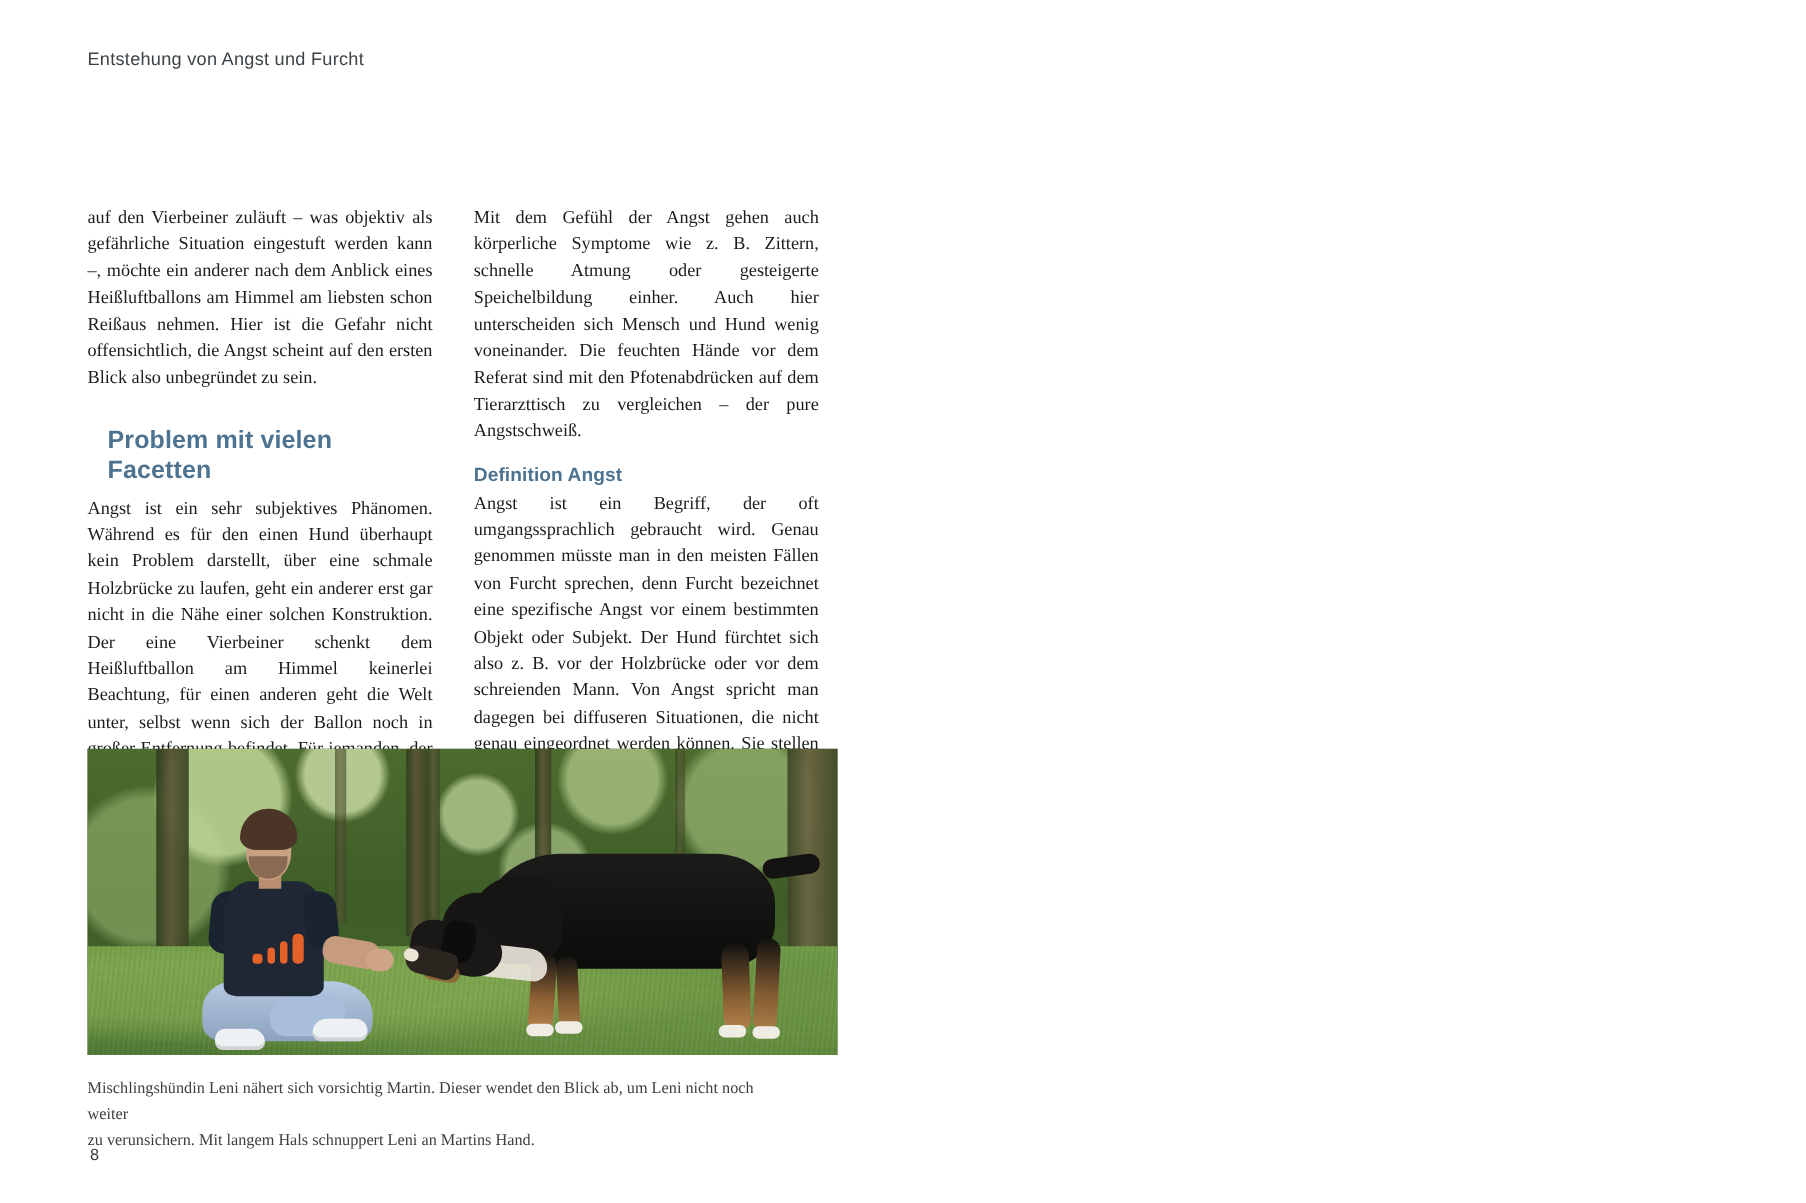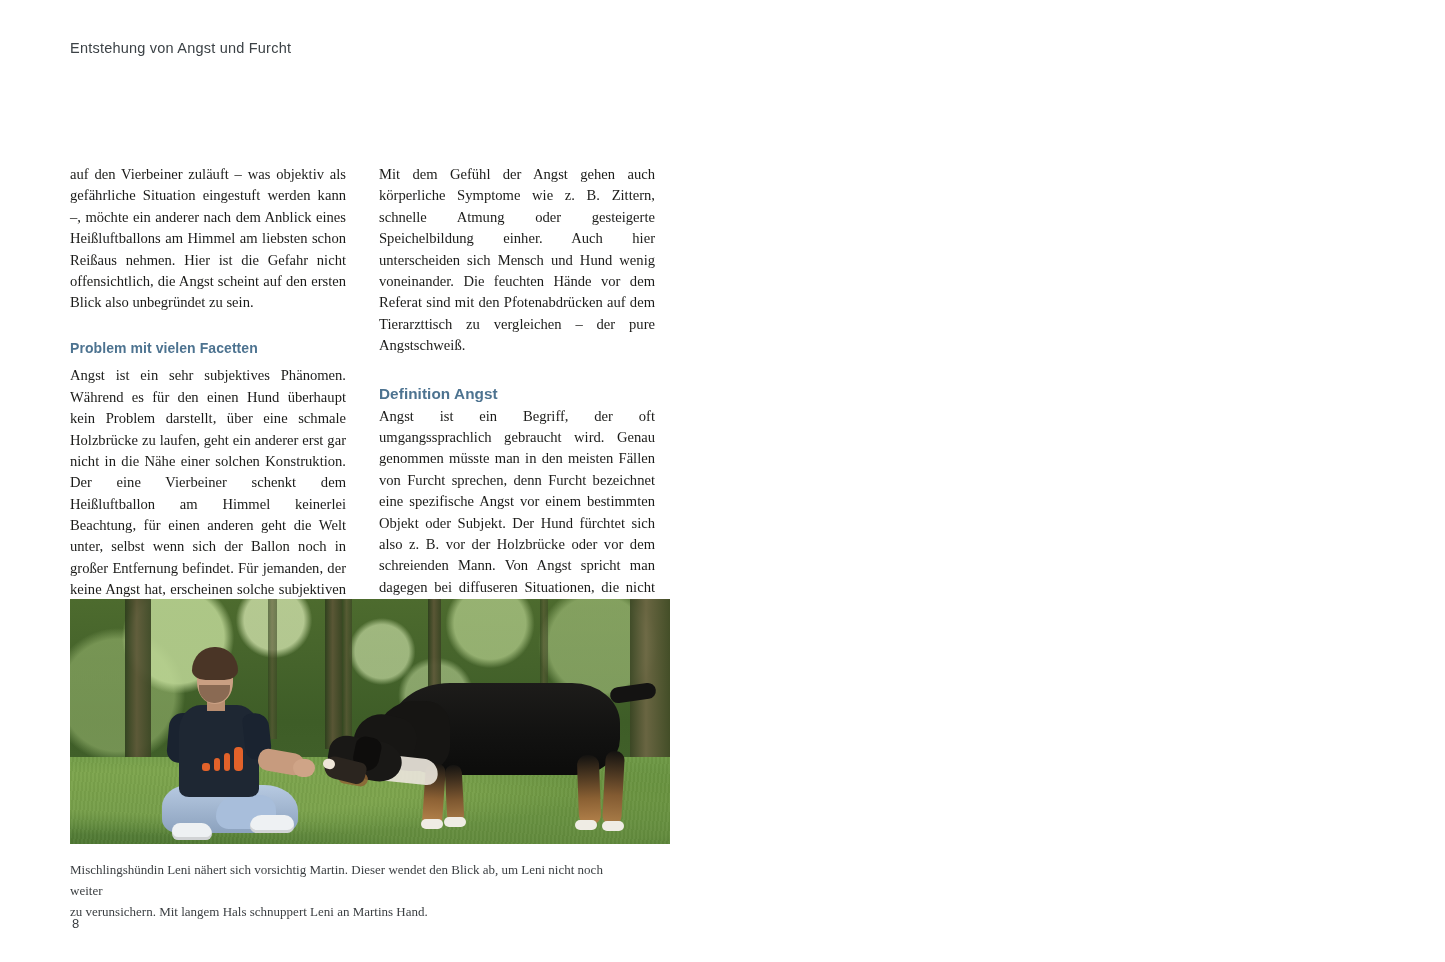--- a/index.html
+++ b/index.html
@@ -62,22 +62,22 @@
   
   .sub-heading {
     font-family: "Liberation Sans", sans-serif;
     font-weight: bold;
     font-size: 17.5px;
     line-height: 1.2;
     color: #4d7390;
     letter-spacing: .005em;
     text-align: left;
   }
-  .sub-heading.big   { margin: 26px 0 9px 0; font-size: 14px; }
-  .sub-heading.small { margin: 29px 0 2px 0; font-size: 15.3px; }
+  .sub-heading.big   { margin: 26px 0 9px 16px; font-size: 20px; }
+  .sub-heading.small { margin: 16px 0 2px 0; font-size: 15.3px; }
 
   
   .photo-frame {
     position: absolute;
     left: 70px;
     top: 583px;
     width: 600px;
     height: 245px;
     overflow: hidden;
     background: #3d5e28;

